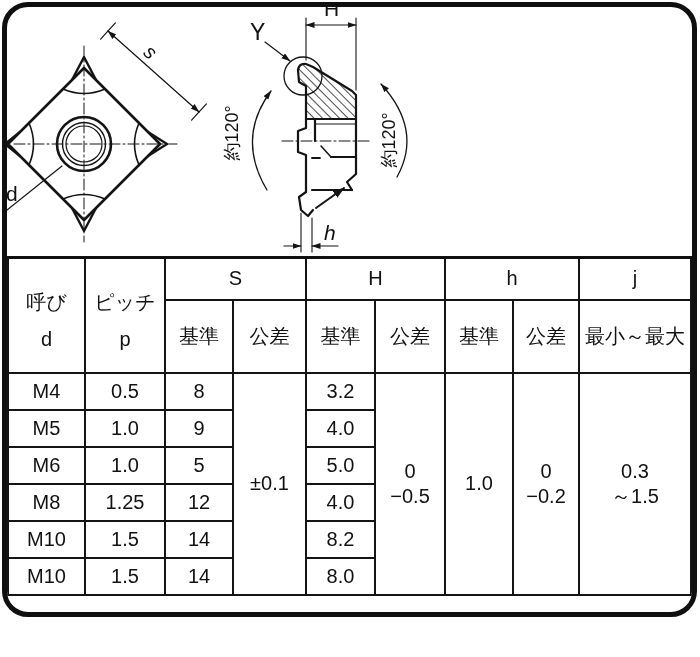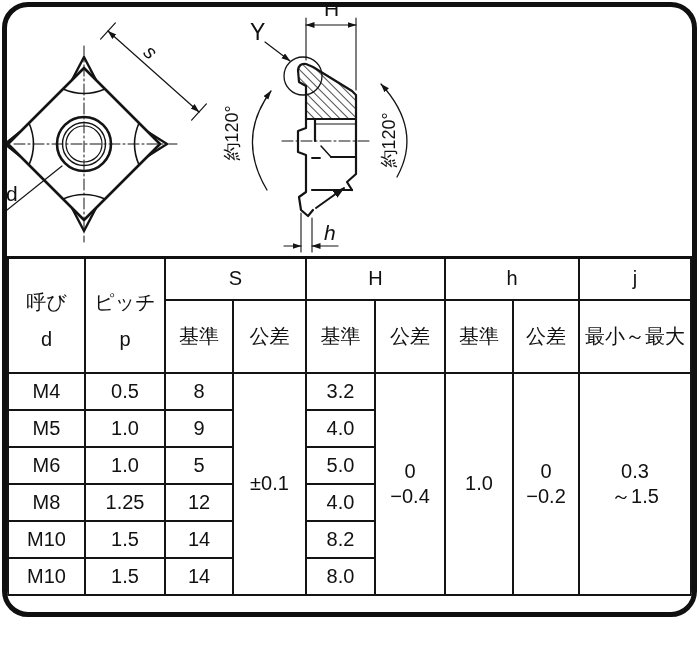--- a/index.html
+++ b/index.html
@@ -161,21 +161,21 @@
 
       <tr class="br">
         <td class="bold">M4</td>
         <td>0.5</td>
         <td>8</td>
         <td rowspan="6">±0.1</td>
         <td>3.2</td>
         <td rowspan="6">
           <div class="two">
             <span>0</span>
-            <span>−0.4</span>
+            <span>−0.5</span>
           </div>
         </td>
         <td rowspan="6">1.0</td>
         <td rowspan="6">
           <div class="two">
             <span>0</span>
             <span>−0.2</span>
           </div>
         </td>
         <td rowspan="6">

